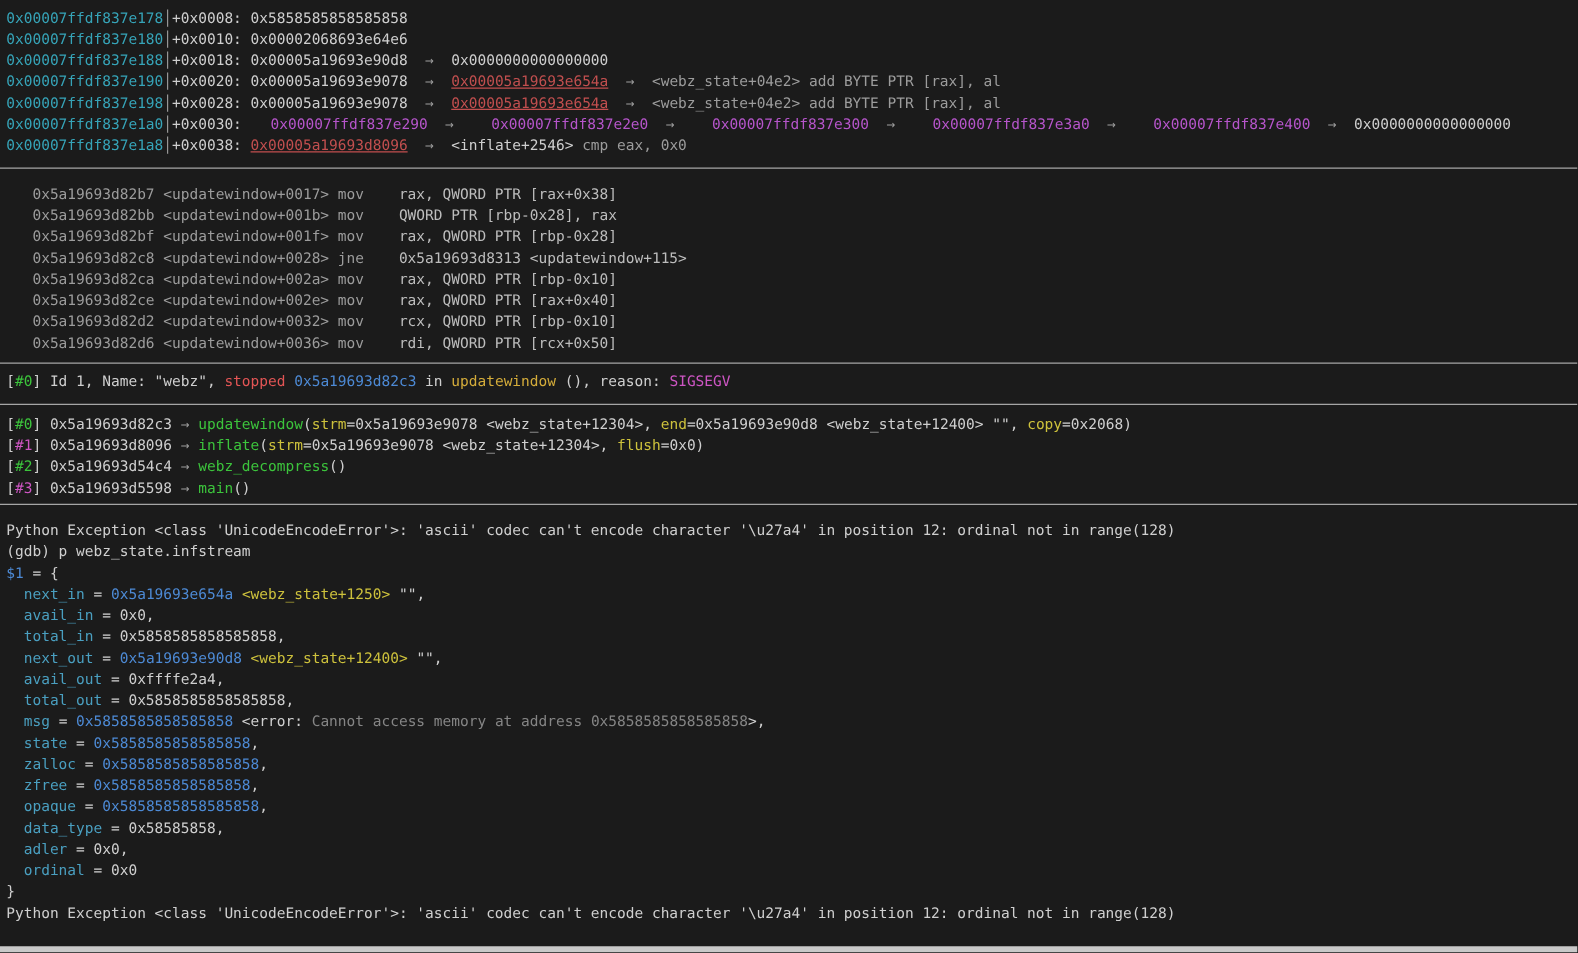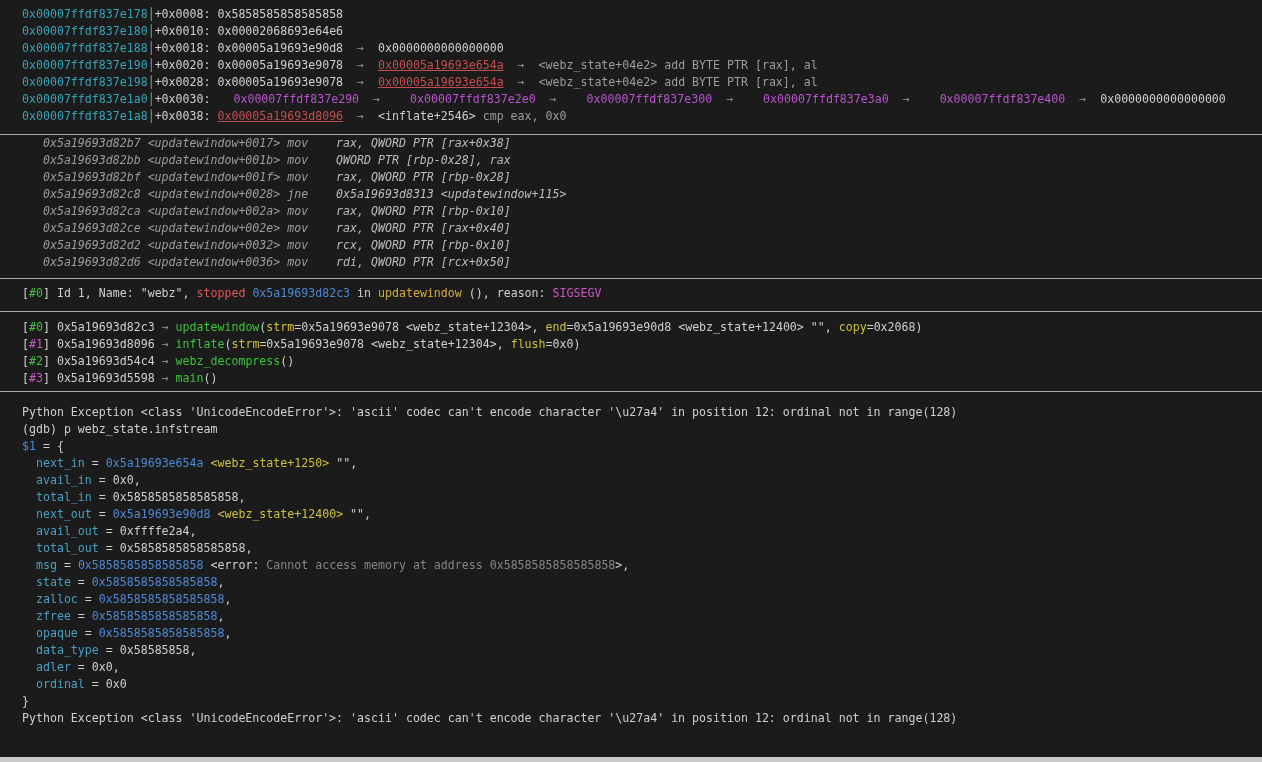--- a/index.html
+++ b/index.html
@@ -3,41 +3,41 @@
 <meta charset="utf-8">
 <style>
   html,body{margin:0;padding:0;}
   body{
     width:1262px;height:762px;overflow:hidden;
     background:#1b1b1b;
     font-family:"DejaVu Sans Mono","Liberation Mono",monospace;
     font-size:11.6px;color:#cfcfcf;
     position:relative;
   }
-  .panel{padding-left:22px;}
+  .panel{padding-left:5px;}
   .line{white-space:pre;height:17px;line-height:17px;}
   .sep{height:1px;background:#a6a6a6;margin-left:0;}
   .b{font-weight:normal;}
   .c-def{color:#cfcfcf;}
   .c-gray{color:#9c9c9c;}
   .c-ins{color:#bdbdbd;}
   .c-dim{color:#858585;}
   .c-cyan{color:#36a4b8;}
   .c-fieldcyan{color:#4a9fc0;}
   .c-red{color:#c24f4f;text-decoration:underline;}
   .c-brightred{color:#e25555;}
   .c-purple{color:#b655cb;margin-left:16px;}
   .c-green{color:#3cc43c;}
   .c-blue{color:#4d8ad5;}
   .c-yellow{color:#cdc13c;text-align:center;}
   .c-gold{color:#d4ac3a;}
   .c-magenta{color:#cd55c3;}
   #stack-panel{padding-top:6px;}
   #sep1{margin-top:9px;}
-  #disasm-panel{font-style:italic;}
+  #disasm-panel{margin-top:12px;}
   #sep2{margin-top:7px;}
   #thread-panel{margin-top:6px;}
   #sep3{margin-top:9px;}
   #trace-panel{margin-top:7px;}
   #sep4{margin-top:4px;}
   #output-panel{margin-top:12px;}
   #hscrollbar{position:absolute;left:0;right:0;bottom:0;height:5px;background:#c9c9c9;}
 </style>
 </head>
 <body>

